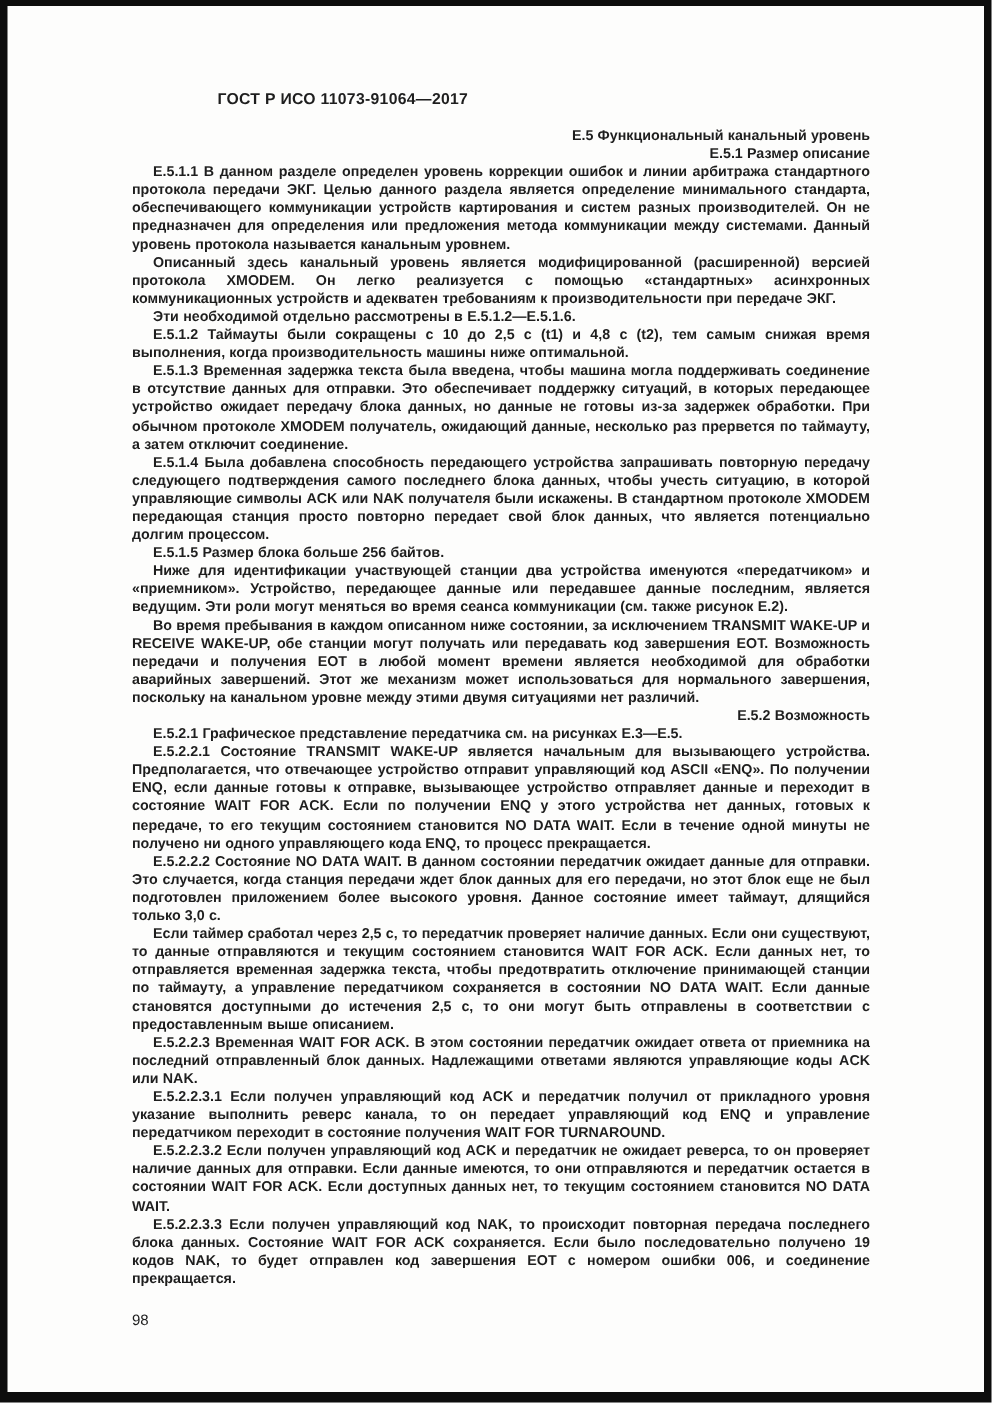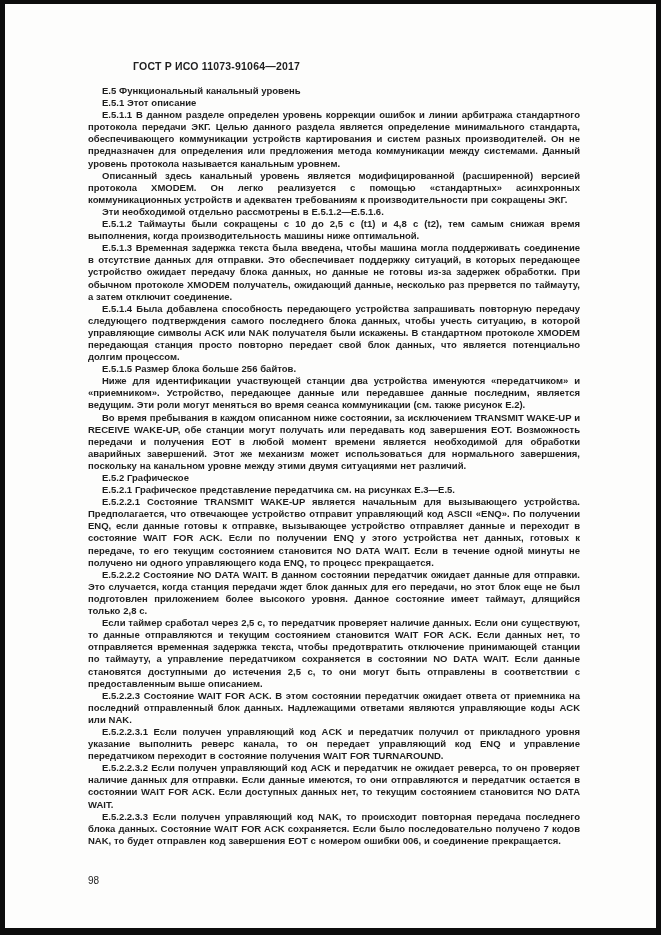--- a/index.html
+++ b/index.html
@@ -24,67 +24,67 @@
     color: #1e1e1e;
     overflow: hidden;
   }
   .page-inner {
     padding: 56px 76px 0 83px;
   }
   .doc-header {
     font-weight: bold;
     font-size: 10.5px;
     letter-spacing: 0.2px;
-    margin: 0 0 13px 0;
+    margin: 0 0 13px 12px;
     padding-left: 45px;
   }
   .block {
     margin: 0;
     font-size: 9.5px;
     line-height: 12.1px;
     text-align: justify;
     text-indent: 14px;
     word-spacing: 0.2px;
     font-weight: bold;
   }
   .heading {
     font-weight: bold;
-    text-align: left;
+    text-align: right;
   }
   .page-number {
     position: absolute;
     left: 83px;
     bottom: 42px;
     font-size: 10px;
     color: #1e1e1e;
   }
 </style>
 </head>
 <body>
 
 <div class="page">
   <div class="page-inner">
     <div class="doc-header">ГОСТ Р ИСО 11073-91064—2017</div>
     <div id="doc-body">
         <p class="block heading">Е.5 Функциональный канальный уровень</p>
-        <p class="block heading">Е.5.1 Этот описание</p>
+        <p class="block heading">Е.5.1 Размер описание</p>
         <p class="block para">Е.5.1.1 В данном разделе определен уровень коррекции ошибок и линии арбитража стандартного протокола передачи ЭКГ. Целью данного раздела является определение минимального стандарта, обеспечивающего коммуникации устройств картирования и систем разных производителей. Он не предназначен для определения или предложения метода коммуникации между системами. Данный уровень протокола называется канальным уровнем.</p>
-        <p class="block para">Описанный здесь канальный уровень является модифицированной (расширенной) версией протокола XMODEM. Он легко реализуется с помощью «стандартных» асинхронных коммуникационных устройств и адекватен требованиям к производительности при сокращены ЭКГ.</p>
+        <p class="block para">Описанный здесь канальный уровень является модифицированной (расширенной) версией протокола XMODEM. Он легко реализуется с помощью «стандартных» асинхронных коммуникационных устройств и адекватен требованиям к производительности при передаче ЭКГ.</p>
         <p class="block para">Эти необходимой отдельно рассмотрены в Е.5.1.2—Е.5.1.6.</p>
         <p class="block para">Е.5.1.2 Таймауты были сокращены с 10 до 2,5 с (t1) и 4,8 с (t2), тем самым снижая время выполнения, когда производительность машины ниже оптимальной.</p>
         <p class="block para">Е.5.1.3 Временная задержка текста была введена, чтобы машина могла поддерживать соединение в отсутствие данных для отправки. Это обеспечивает поддержку ситуаций, в которых передающее устройство ожидает передачу блока данных, но данные не готовы из-за задержек обработки. При обычном протоколе XMODEM получатель, ожидающий данные, несколько раз прервется по таймауту, а затем отключит соединение.</p>
         <p class="block para">Е.5.1.4 Была добавлена способность передающего устройства запрашивать повторную передачу следующего подтверждения самого последнего блока данных, чтобы учесть ситуацию, в которой управляющие символы ACK или NAK получателя были искажены. В стандартном протоколе XMODEM передающая станция просто повторно передает свой блок данных, что является потенциально долгим процессом.</p>
         <p class="block para">Е.5.1.5 Размер блока больше 256 байтов.</p>
         <p class="block para">Ниже для идентификации участвующей станции два устройства именуются «передатчиком» и «приемником». Устройство, передающее данные или передавшее данные последним, является ведущим. Эти роли могут меняться во время сеанса коммуникации (см. также рисунок Е.2).</p>
         <p class="block para">Во время пребывания в каждом описанном ниже состоянии, за исключением TRANSMIT WAKE-UP и RECEIVE WAKE-UP, обе станции могут получать или передавать код завершения EOT. Возможность передачи и получения EOT в любой момент времени является необходимой для обработки аварийных завершений. Этот же механизм может использоваться для нормального завершения, поскольку на канальном уровне между этими двумя ситуациями нет различий.</p>
-        <p class="block heading">Е.5.2 Графическое</p>
+        <p class="block heading">Е.5.2 Возможность</p>
         <p class="block para">Е.5.2.1 Графическое представление передатчика см. на рисунках Е.3—Е.5.</p>
         <p class="block para">Е.5.2.2.1 Состояние TRANSMIT WAKE-UP является начальным для вызывающего устройства. Предполагается, что отвечающее устройство отправит управляющий код ASCII «ENQ». По получении ENQ, если данные готовы к отправке, вызывающее устройство отправляет данные и переходит в состояние WAIT FOR ACK. Если по получении ENQ у этого устройства нет данных, готовых к передаче, то его текущим состоянием становится NO DATA WAIT. Если в течение одной минуты не получено ни одного управляющего кода ENQ, то процесс прекращается.</p>
-        <p class="block para">Е.5.2.2.2 Состояние NO DATA WAIT. В данном состоянии передатчик ожидает данные для отправки. Это случается, когда станция передачи ждет блок данных для его передачи, но этот блок еще не был подготовлен приложением более высокого уровня. Данное состояние имеет таймаут, длящийся только 2,8 с.</p>
+        <p class="block para">Е.5.2.2.2 Состояние NO DATA WAIT. В данном состоянии передатчик ожидает данные для отправки. Это случается, когда станция передачи ждет блок данных для его передачи, но этот блок еще не был подготовлен приложением более высокого уровня. Данное состояние имеет таймаут, длящийся только 3,0 с.</p>
         <p class="block para">Если таймер сработал через 2,5 с, то передатчик проверяет наличие данных. Если они существуют, то данные отправляются и текущим состоянием становится WAIT FOR ACK. Если данных нет, то отправляется временная задержка текста, чтобы предотвратить отключение принимающей станции по таймауту, а управление передатчиком сохраняется в состоянии NO DATA WAIT. Если данные становятся доступными до истечения 2,5 с, то они могут быть отправлены в соответствии с предоставленным выше описанием.</p>
-        <p class="block para">Е.5.2.2.3 Состояние WAIT FOR ACK. В этом состоянии передатчик ожидает ответа от приемника на последний отправленный блок данных. Надлежащими ответами являются управляющие коды ACK или NAK.</p>
+        <p class="block para">Е.5.2.2.3 Временная WAIT FOR ACK. В этом состоянии передатчик ожидает ответа от приемника на последний отправленный блок данных. Надлежащими ответами являются управляющие коды ACK или NAK.</p>
         <p class="block para">Е.5.2.2.3.1 Если получен управляющий код ACK и передатчик получил от прикладного уровня указание выполнить реверс канала, то он передает управляющий код ENQ и управление передатчиком переходит в состояние получения WAIT FOR TURNAROUND.</p>
         <p class="block para">Е.5.2.2.3.2 Если получен управляющий код ACK и передатчик не ожидает реверса, то он проверяет наличие данных для отправки. Если данные имеются, то они отправляются и передатчик остается в состоянии WAIT FOR ACK. Если доступных данных нет, то текущим состоянием становится NO DATA WAIT.</p>
-        <p class="block para">Е.5.2.2.3.3 Если получен управляющий код NAK, то происходит повторная передача последнего блока данных. Состояние WAIT FOR ACK сохраняется. Если было последовательно получено 7 кодов NAK, то будет отправлен код завершения EOT с номером ошибки 006, и соединение прекращается.</p>
+        <p class="block para">Е.5.2.2.3.3 Если получен управляющий код NAK, то происходит повторная передача последнего блока данных. Состояние WAIT FOR ACK сохраняется. Если было последовательно получено 19 кодов NAK, то будет отправлен код завершения EOT с номером ошибки 006, и соединение прекращается.</p>
       </div>
   </div>
   <div class="page-number">98</div>
 </div>
 
 </body></html>

